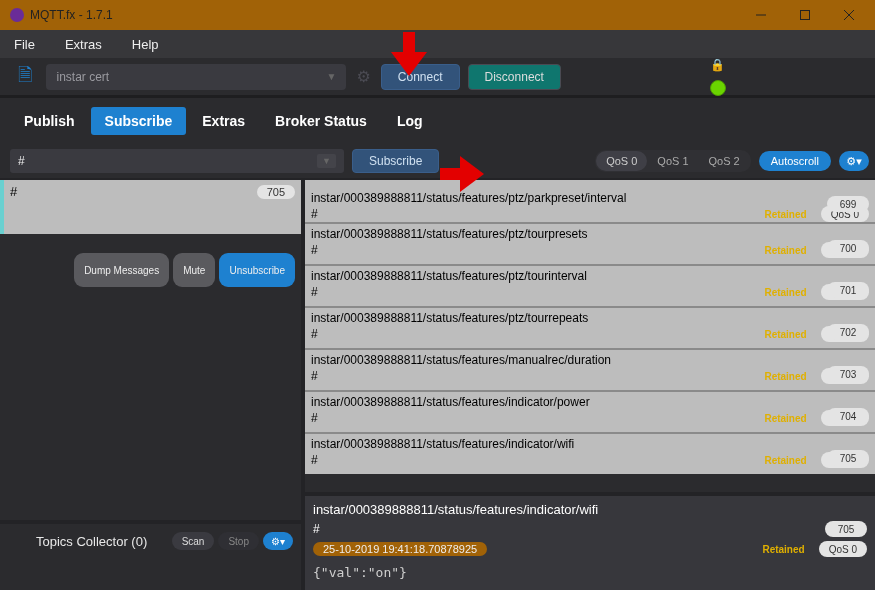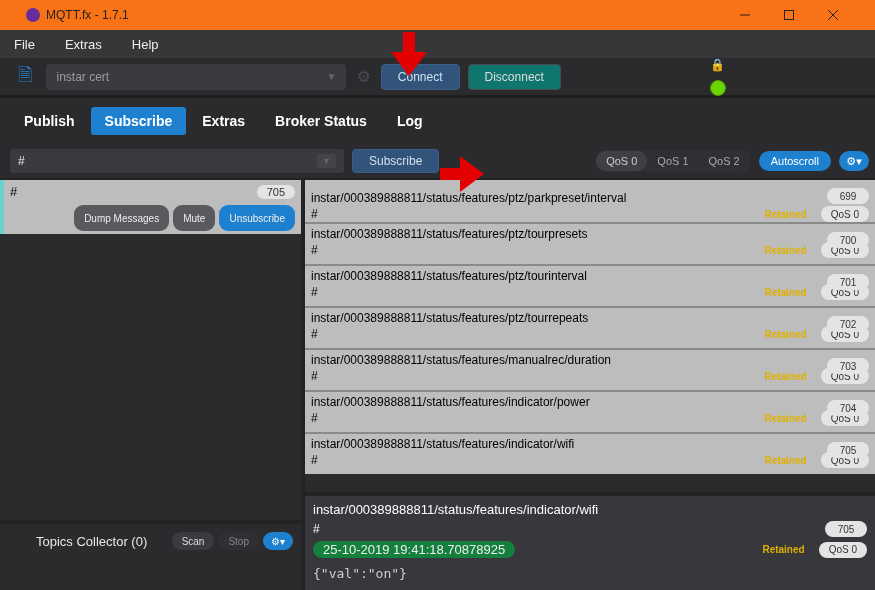--- a/index.html
+++ b/index.html
@@ -1,19 +1,19 @@
 <!DOCTYPE html>
 <html><head>
 <meta charset="utf-8">
 <style>
   * { box-sizing: border-box; margin: 0; padding: 0; font-family: "Segoe UI", Arial, sans-serif; }
   body { width: 875px; height: 590px; background: #2b2b2e; color: #ccc; font-size: 12px; overflow: hidden; position: relative; }
 
   
-  .titlebar { height: 30px; background: #f97316; color: #222; display: flex; align-items: center; padding: 0 20px; }
+  .titlebar { height: 30px; background: #a16207; color: #222; display: flex; align-items: center; padding: 0 4px; }
   .titlebar .logo { width: 14px; height: 14px; border-radius: 50%; background: #6a2c98; margin: 0 6px; display:inline-block;}
   .titlebar .title { font-size: 12px; flex: 1; }
   .titlebar .winbtn { width: 44px; height: 30px; display: flex; align-items: center; justify-content: center; color: #222; }
   .titlebar .winbtn.close { }
   .titlebar svg { width: 10px; height: 10px; stroke: #222; }
 
   
   .menubar { height: 28px; background: #37373a; display: flex; align-items: center; padding: 0 6px; gap: 14px; color: #eee; font-size: 13px; }
   .menubar .item { padding: 3px 8px; cursor: pointer; }
 
@@ -51,21 +51,21 @@
   .main { display: flex; height: calc(590px - 30px - 28px - 40px - 46px - 36px); }
   .left { width: 305px; background: #2b2b2e; display: flex; flex-direction: column; border-right: 4px solid #232326;}
   .right { flex: 1; display: flex; flex-direction: column; }
 
   
   .subcard { height: 54px; background: #bdbdbd; display: flex; flex-direction: column; padding: 4px 6px; color: #111; border-left: 4px solid #6ad0d0;}
   .subcard .row1 { display: flex; align-items: center; }
   .subcard .topic { font-size: 13px; color:#000;}
   .subcard .count { margin-left: auto; background: #e4e4e4; border-radius: 9px; padding: 1px 10px; font-size: 11px; color: #333; }
   .subcard .row2 { display: flex; gap: 4px; margin-top: 6px; justify-content: flex-end; }
-  .smallpill { height: 26px; border-radius: 9px; padding: 0 10px; font-size: 10px; display: inline-flex; align-items: center; background: #5a5a5e; color: #eee; cursor: pointer; }
+  .smallpill { height: 34px; border-radius: 9px; padding: 0 10px; font-size: 10px; display: inline-flex; align-items: center; background: #5a5a5e; color: #eee; cursor: pointer; margin-top: 48px; }
   .smallpill.blue { background: #1e81d0; }
 
   .left-fill { flex: 1; }
 
   
   .collector { height: 70px; border-top: 4px solid #232326; padding: 8px 8px; }
   .collector .row { display: flex; align-items: center; gap: 4px; }
   .collector .label { font-size: 13px; color: #e8e8e8; flex:1;margin-left:28px;}
   .collector .pill { font-size:10px; height:18px; padding:0 10px;}
 
@@ -75,29 +75,29 @@
   .msg:first-child { border-top: none; justify-content: flex-end;}
   .msg .topic { color: #000; white-space: nowrap; overflow: hidden;}
   .msg .row2 { display: flex; align-items: center; margin-top: 1px;}
   .msg .hash { color: #000; }
   .msg .right-tags { margin-left: auto; display: flex; gap: 4px; align-items: center;}
   .tag { height: 16px; border-radius: 8px; padding: 0 10px; font-size: 10px; display: inline-flex; align-items: center; background: #e4e4e4; color: #333; }
   .tag.retained { color: #e0b000; font-weight: 600; background: transparent; }
   .tag.num { background:#e4e4e4; color:#333; min-width:42px; justify-content:center;}
   .msg .num-top { position:absolute; }
   .msg { position: relative;}
-  .msg .num-top { right: 6px; top: 8px; }
+  .msg .num-top { right: 6px; top: 16px; }
   .msg .num-top .tag.num { }
 
   
   .detail { height: 98px; background: #37373c; border-top: 4px solid #232326; padding: 6px 8px; color: #ddd; font-size: 12px; }
   .detail .topic { color: #fff; font-size: 13px;}
   .detail .row2 { display:flex; align-items:center; margin-top:4px; gap:6px;}
   .detail .hash { color:#fff;}
-  .detail .time { background:#15803d; border-radius:9px; padding:1px 10px; font-size:13px; color:#eee;}
+  .detail .time { background:#a16207; border-radius:9px; padding:1px 10px; font-size:11px; color:#eee;}
   .detail .right-tags { margin-left:auto; display:flex; gap:4px;}
   .detail .payload { font-family: "Consolas", monospace; background: transparent; color: #cfcfcf; margin-top: 8px; font-size: 13px;}
 
   
   .arrow { position: absolute; width: 36px; height: 44px; pointer-events:none; }
   .arrow svg { width: 100%; height: 100%; }
   .arrow.a1 { left: 391px; top: 32px; }
   .arrow.a2 { left: 444px; top: 152px; transform: rotate(-90deg);}
 </style>
 </head>

